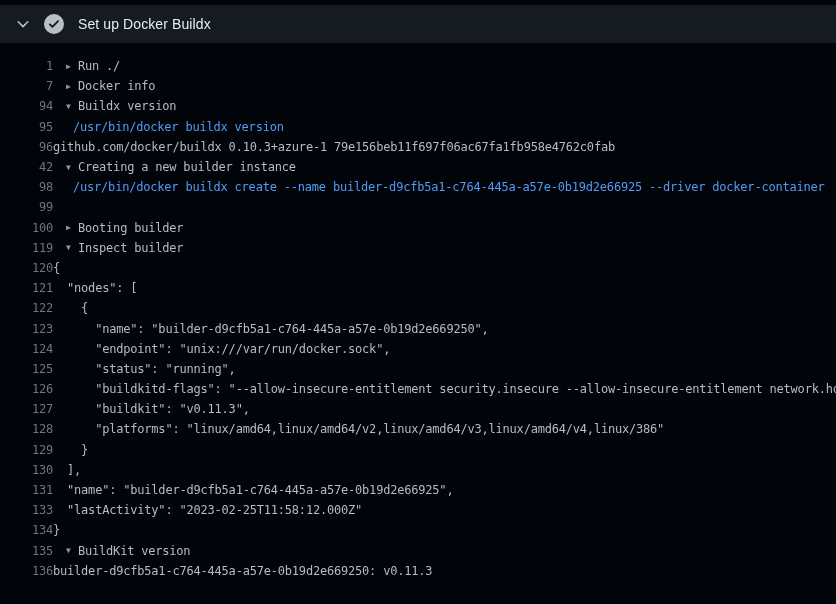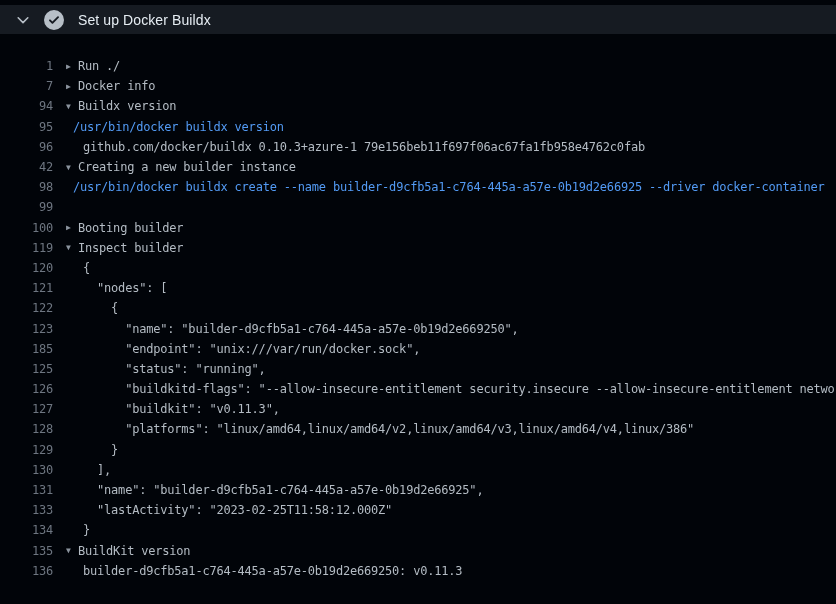--- a/index.html
+++ b/index.html
@@ -7,21 +7,21 @@
     width: 836px; height: 604px;
     background: var(--page-bg, #010409);
     overflow: hidden;
     font-family: "Liberation Sans", sans-serif;
   }
   .app { width: 836px; height: 604px; position: relative; }
 
   
   .step-header {
     position: absolute; left: 0; top: 5px;
-    width: 836px; height: 29px;
+    width: 836px; height: 38px;
     background: var(--header-bg, #161b22);
     display: flex; align-items: center;
     box-sizing: border-box;
     padding-left: 15px;
     cursor: pointer;
   }
   .chev { width: 16px; height: 16px; display: flex; align-items: center; justify-content: center; flex: 0 0 auto; }
   .check { width: 20px; height: 20px; margin-left: 13px; flex: 0 0 auto; }
   .step-title {
     margin-left: 14px;
@@ -55,21 +55,21 @@
   .row-group .group-wrap { margin-left: 13px; display: flex; align-items: center; }
   .arrow {
     width: 12px; display: inline-block;
     font-size: 8px;
     color: var(--arrow-fg, #8b949e);
     cursor: pointer;
     letter-spacing: 0;
   }
   .group-title { color: var(--log-fg, #b4bcc4); }
   .row-command .content { margin-left: 20px; color: var(--command-fg, #539bf5); }
-  .row-output  .content { margin-left: 30px; color: var(--log-fg, #b4bcc4); }
+  .row-output  .content { color: var(--log-fg, #b4bcc4); }
 </style>
 </head>
 <body>
 
 <div class="app">
 
   <div class="step-header">
     <span class="chev">
       <svg width="14" height="14" viewBox="0 0 16 16" fill="none">
         <path d="M2.5 5.5 L8 11 L13.5 5.5" stroke="#b7bfc7" stroke-width="1.8" stroke-linecap="round" stroke-linejoin="round"></path>
@@ -91,21 +91,21 @@
       <div class="log-row row-output"><span class="ln">96</span><span class="content">github.com/docker/buildx 0.10.3+azure-1 79e156beb11f697f06ac67fa1fb958e4762c0fab</span></div>
       <div class="log-row row-group"><span class="ln">42</span><span class="group-wrap"><span class="arrow">▼</span><span class="group-title">Creating a new builder instance</span></span></div>
       <div class="log-row row-command"><span class="ln">98</span><span class="content">/usr/bin/docker buildx create --name builder-d9cfb5a1-c764-445a-a57e-0b19d2e66925 --driver docker-container</span></div>
       <div class="log-row row-output"><span class="ln">99</span></div>
       <div class="log-row row-group"><span class="ln">100</span><span class="group-wrap"><span class="arrow">▶</span><span class="group-title">Booting builder</span></span></div>
       <div class="log-row row-group"><span class="ln">119</span><span class="group-wrap"><span class="arrow">▼</span><span class="group-title">Inspect builder</span></span></div>
       <div class="log-row row-output"><span class="ln">120</span><span class="content">{</span></div>
       <div class="log-row row-output"><span class="ln">121</span><span class="content">  "nodes": [</span></div>
       <div class="log-row row-output"><span class="ln">122</span><span class="content">    {</span></div>
       <div class="log-row row-output"><span class="ln">123</span><span class="content">      "name": "builder-d9cfb5a1-c764-445a-a57e-0b19d2e669250",</span></div>
-      <div class="log-row row-output"><span class="ln">185</span><span class="content">      "endpoint": "unix:///var/run/docker.sock",</span></div>
+      <div class="log-row row-output"><span class="ln">124</span><span class="content">      "endpoint": "unix:///var/run/docker.sock",</span></div>
       <div class="log-row row-output"><span class="ln">125</span><span class="content">      "status": "running",</span></div>
       <div class="log-row row-output"><span class="ln">126</span><span class="content">      "buildkitd-flags": "--allow-insecure-entitlement security.insecure --allow-insecure-entitlement network.host",</span></div>
       <div class="log-row row-output"><span class="ln">127</span><span class="content">      "buildkit": "v0.11.3",</span></div>
       <div class="log-row row-output"><span class="ln">128</span><span class="content">      "platforms": "linux/amd64,linux/amd64/v2,linux/amd64/v3,linux/amd64/v4,linux/386"</span></div>
       <div class="log-row row-output"><span class="ln">129</span><span class="content">    }</span></div>
       <div class="log-row row-output"><span class="ln">130</span><span class="content">  ],</span></div>
       <div class="log-row row-output"><span class="ln">131</span><span class="content">  "name": "builder-d9cfb5a1-c764-445a-a57e-0b19d2e66925",</span></div>
       <div class="log-row row-output"><span class="ln">133</span><span class="content">  "lastActivity": "2023-02-25T11:58:12.000Z"</span></div>
       <div class="log-row row-output"><span class="ln">134</span><span class="content">}</span></div>
       <div class="log-row row-group"><span class="ln">135</span><span class="group-wrap"><span class="arrow">▼</span><span class="group-title">BuildKit version</span></span></div>

